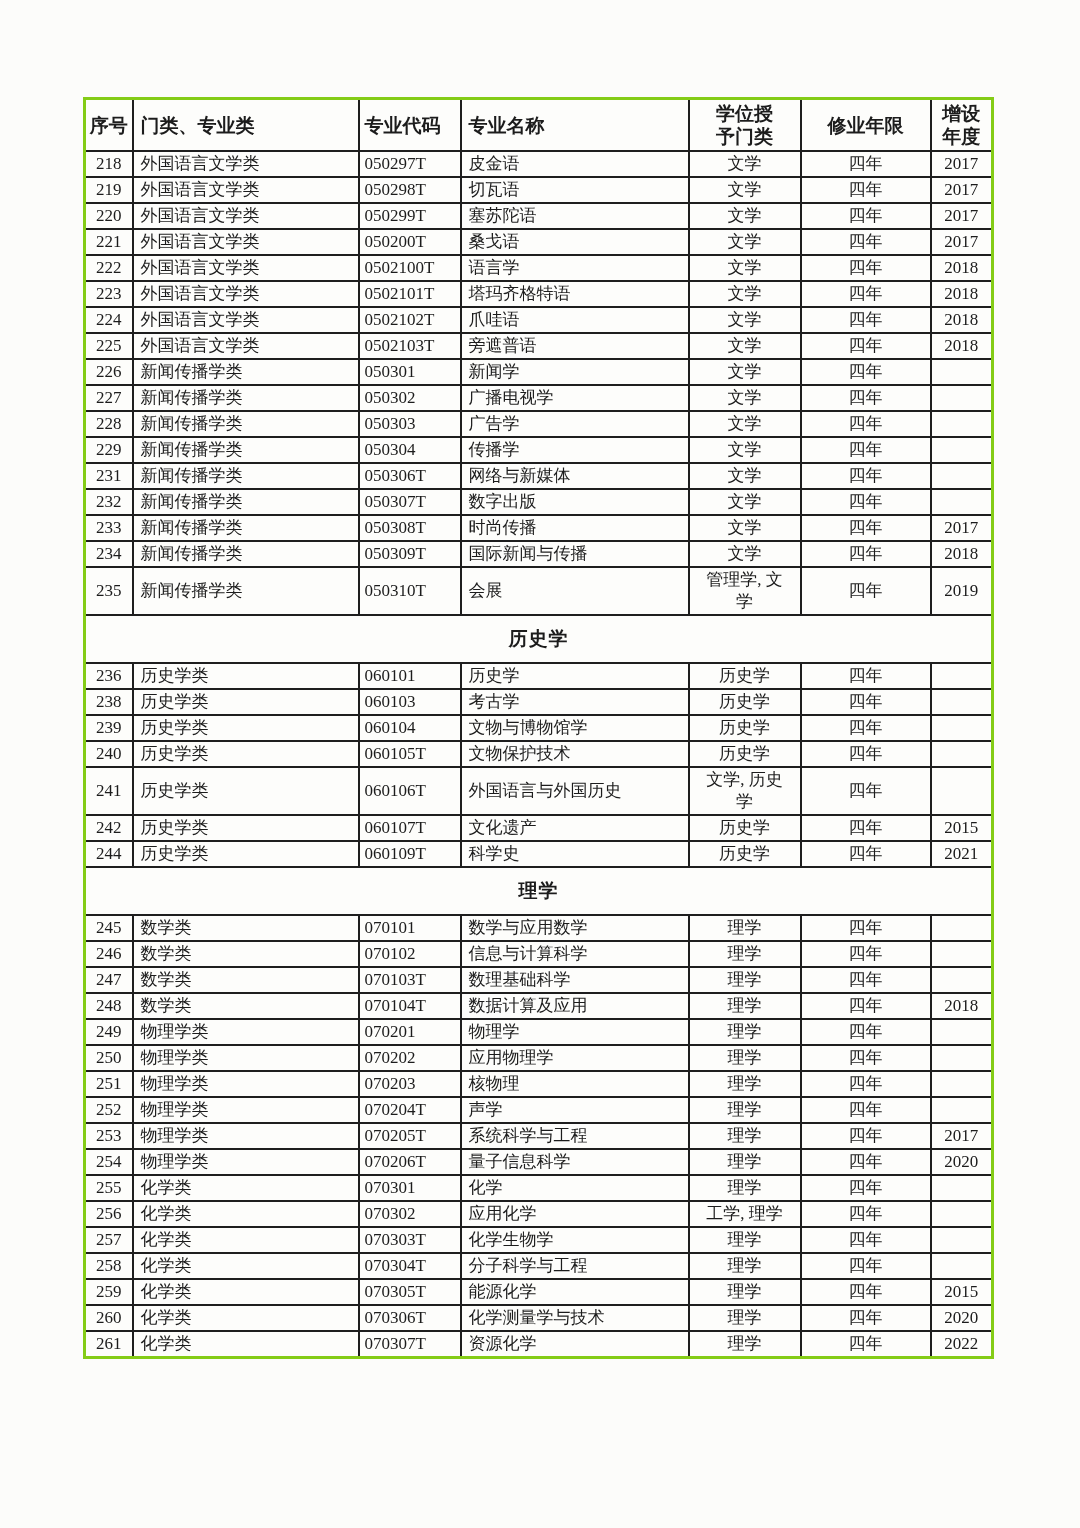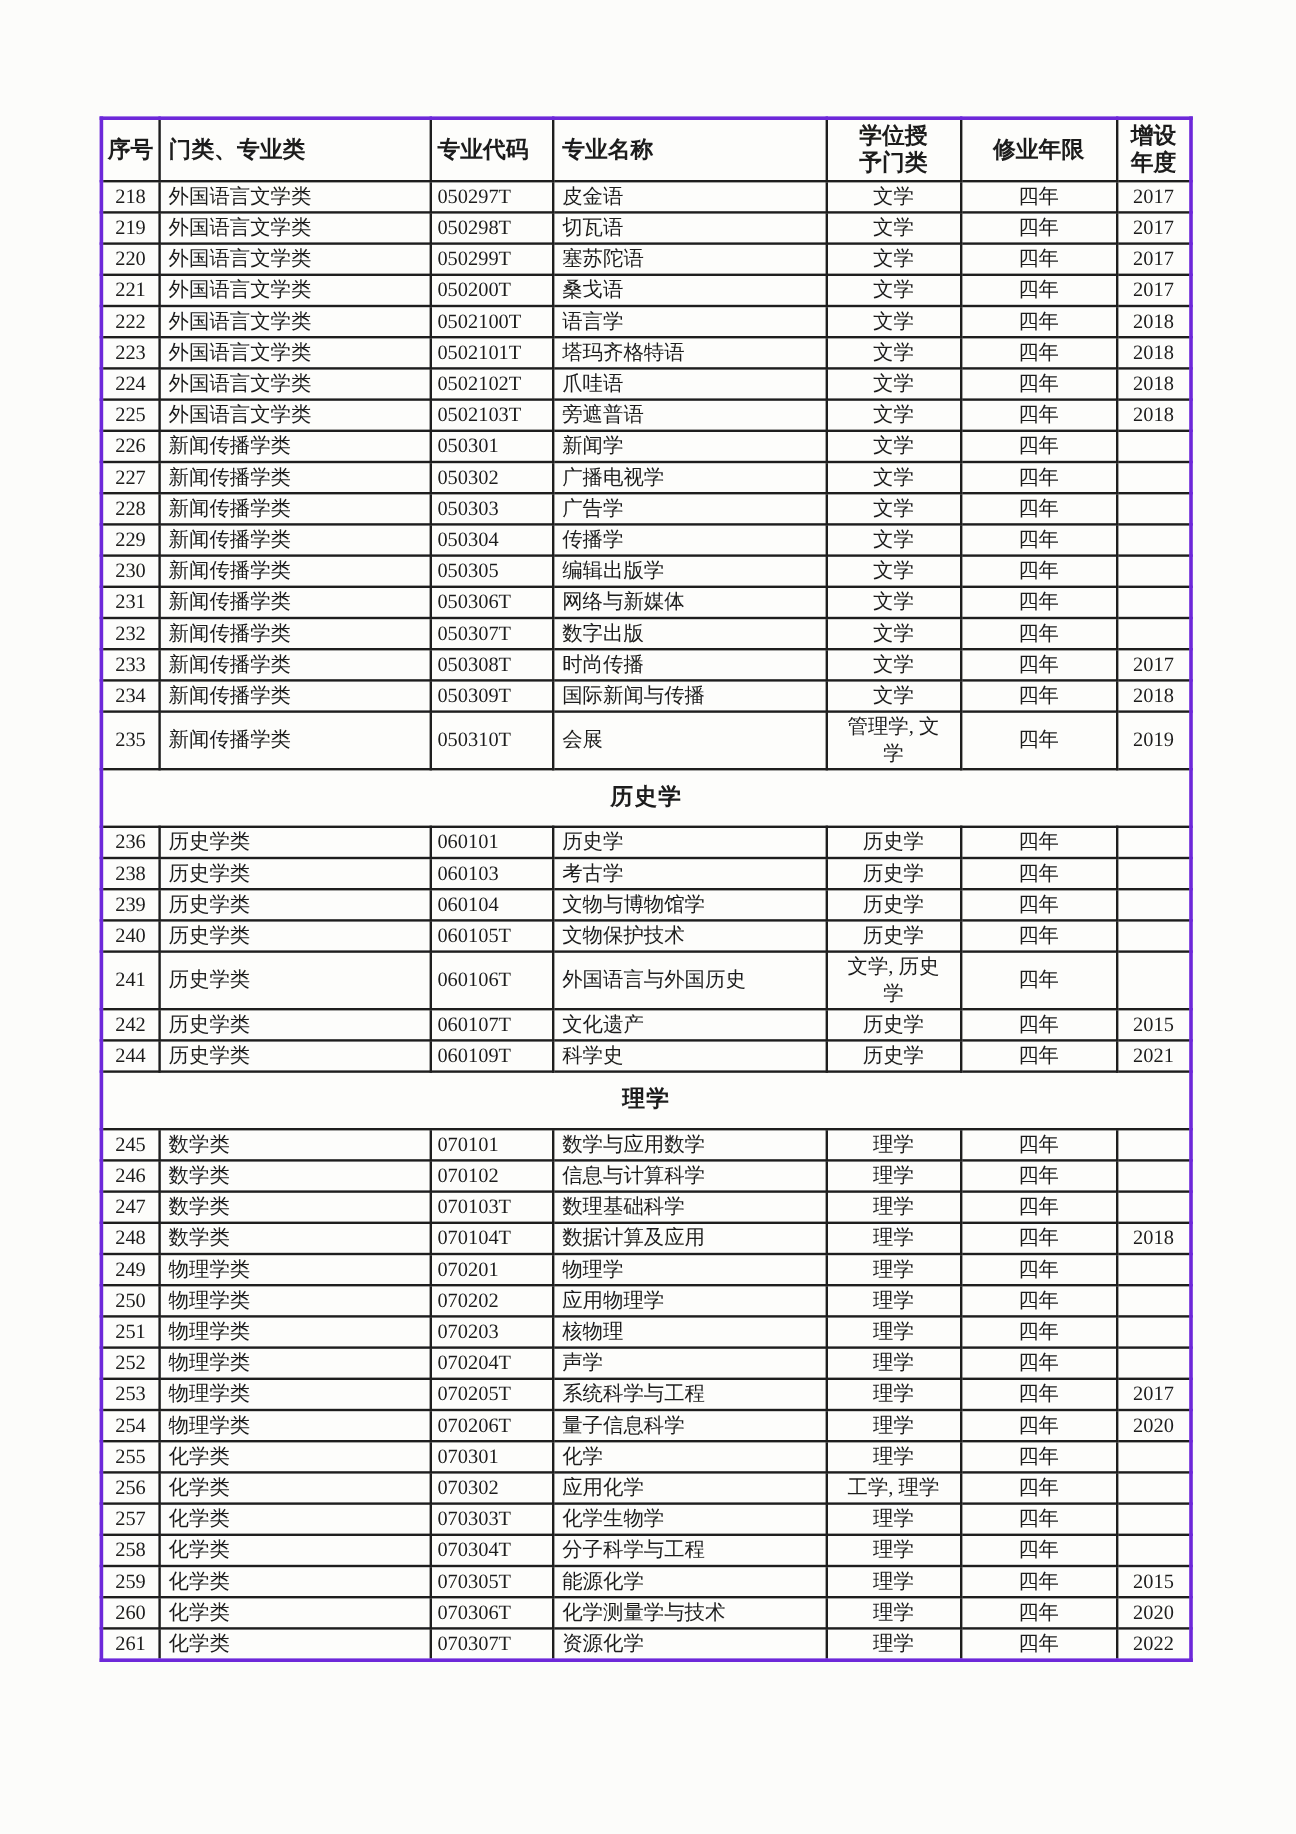--- a/index.html
+++ b/index.html
@@ -19,21 +19,21 @@
   .table-wrap {
     position: absolute;
     left: 83px;
     top: 97px;
   }
   table.majors {
     border-collapse: collapse;
     table-layout: fixed;
     width: 908px;
     background: #fdfdfb;
-    border: 3px solid #6d28d9;
+    border: 3px solid #84cc16;
   }
   th, td {
     border: 2px solid #1e1e1e;
     font-size: 17px;
     line-height: 22px;
     vertical-align: middle;
     padding: 0;
     overflow: hidden;
     word-break: break-all;
   }
@@ -204,29 +204,20 @@
           <tr>
             <td class="c-no">229</td>
             <td class="c-category">新闻传播学类</td>
             <td class="c-code">050304</td>
             <td class="c-name">传播学</td>
             <td class="c-degree">文学</td>
             <td class="c-years">四年</td>
             <td class="c-added"></td>
           </tr>
           <tr>
-            <td class="c-no">230</td>
-            <td class="c-category">新闻传播学类</td>
-            <td class="c-code">050305</td>
-            <td class="c-name">编辑出版学</td>
-            <td class="c-degree">文学</td>
-            <td class="c-years">四年</td>
-            <td class="c-added"></td>
-          </tr>
-          <tr>
             <td class="c-no">231</td>
             <td class="c-category">新闻传播学类</td>
             <td class="c-code">050306T</td>
             <td class="c-name">网络与新媒体</td>
             <td class="c-degree">文学</td>
             <td class="c-years">四年</td>
             <td class="c-added"></td>
           </tr>
           <tr>
             <td class="c-no">232</td>

